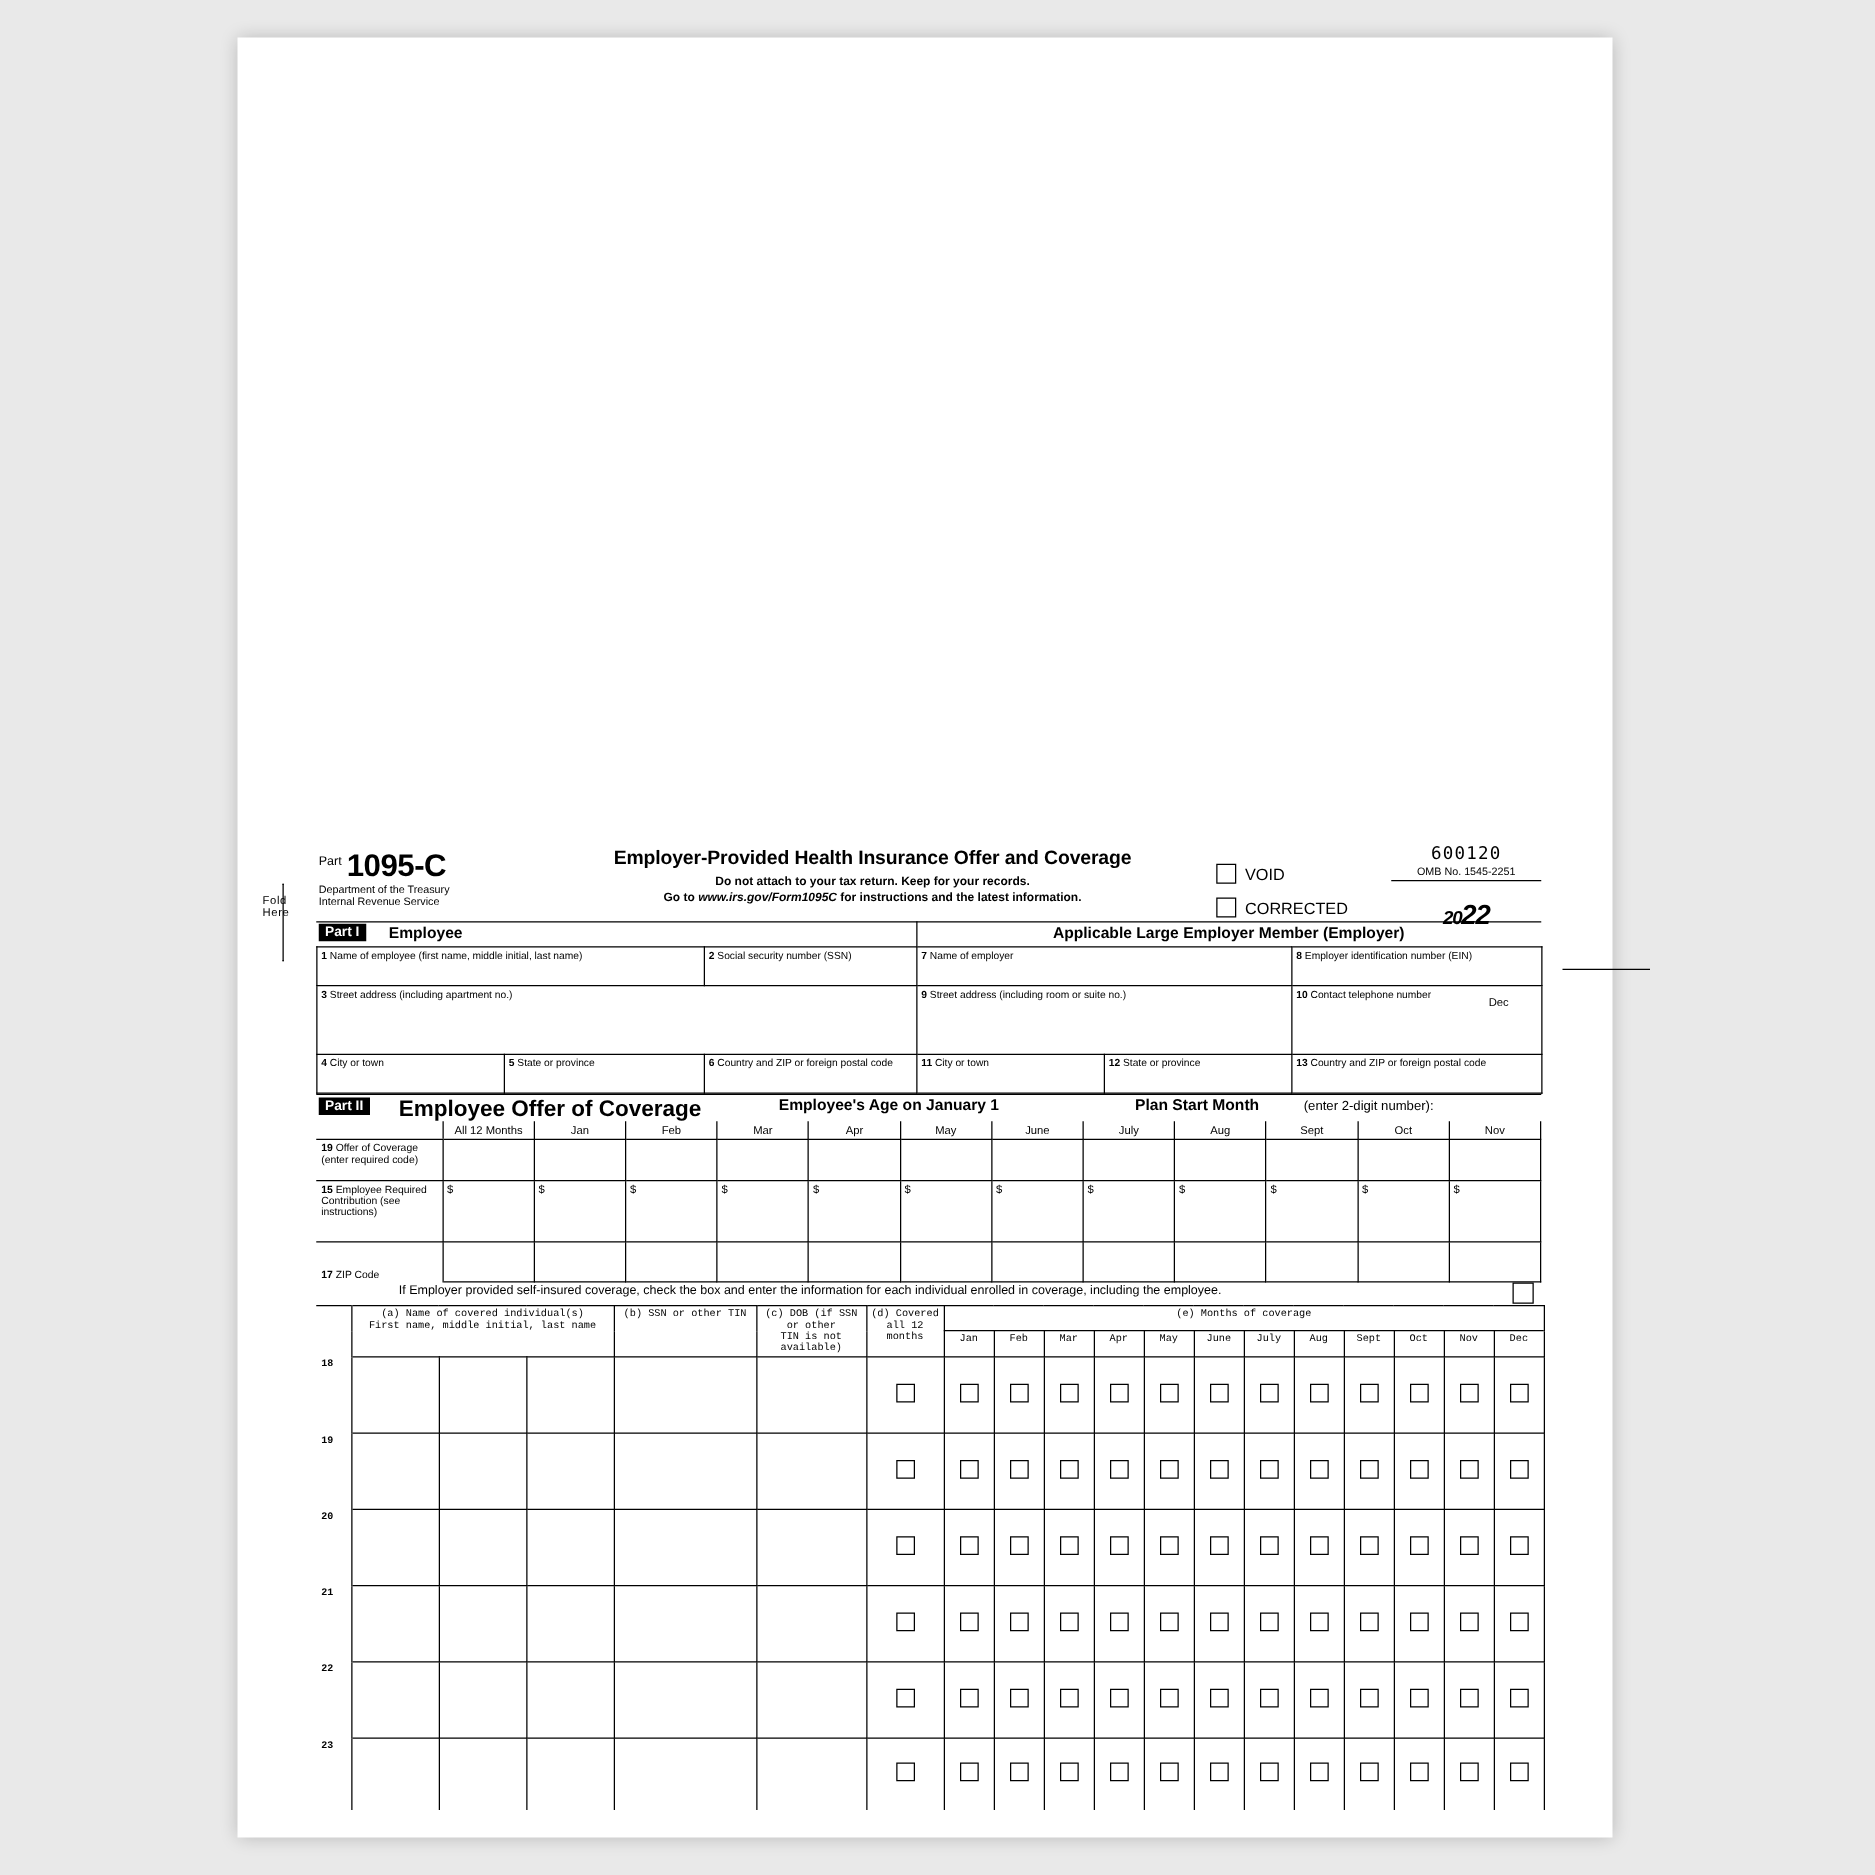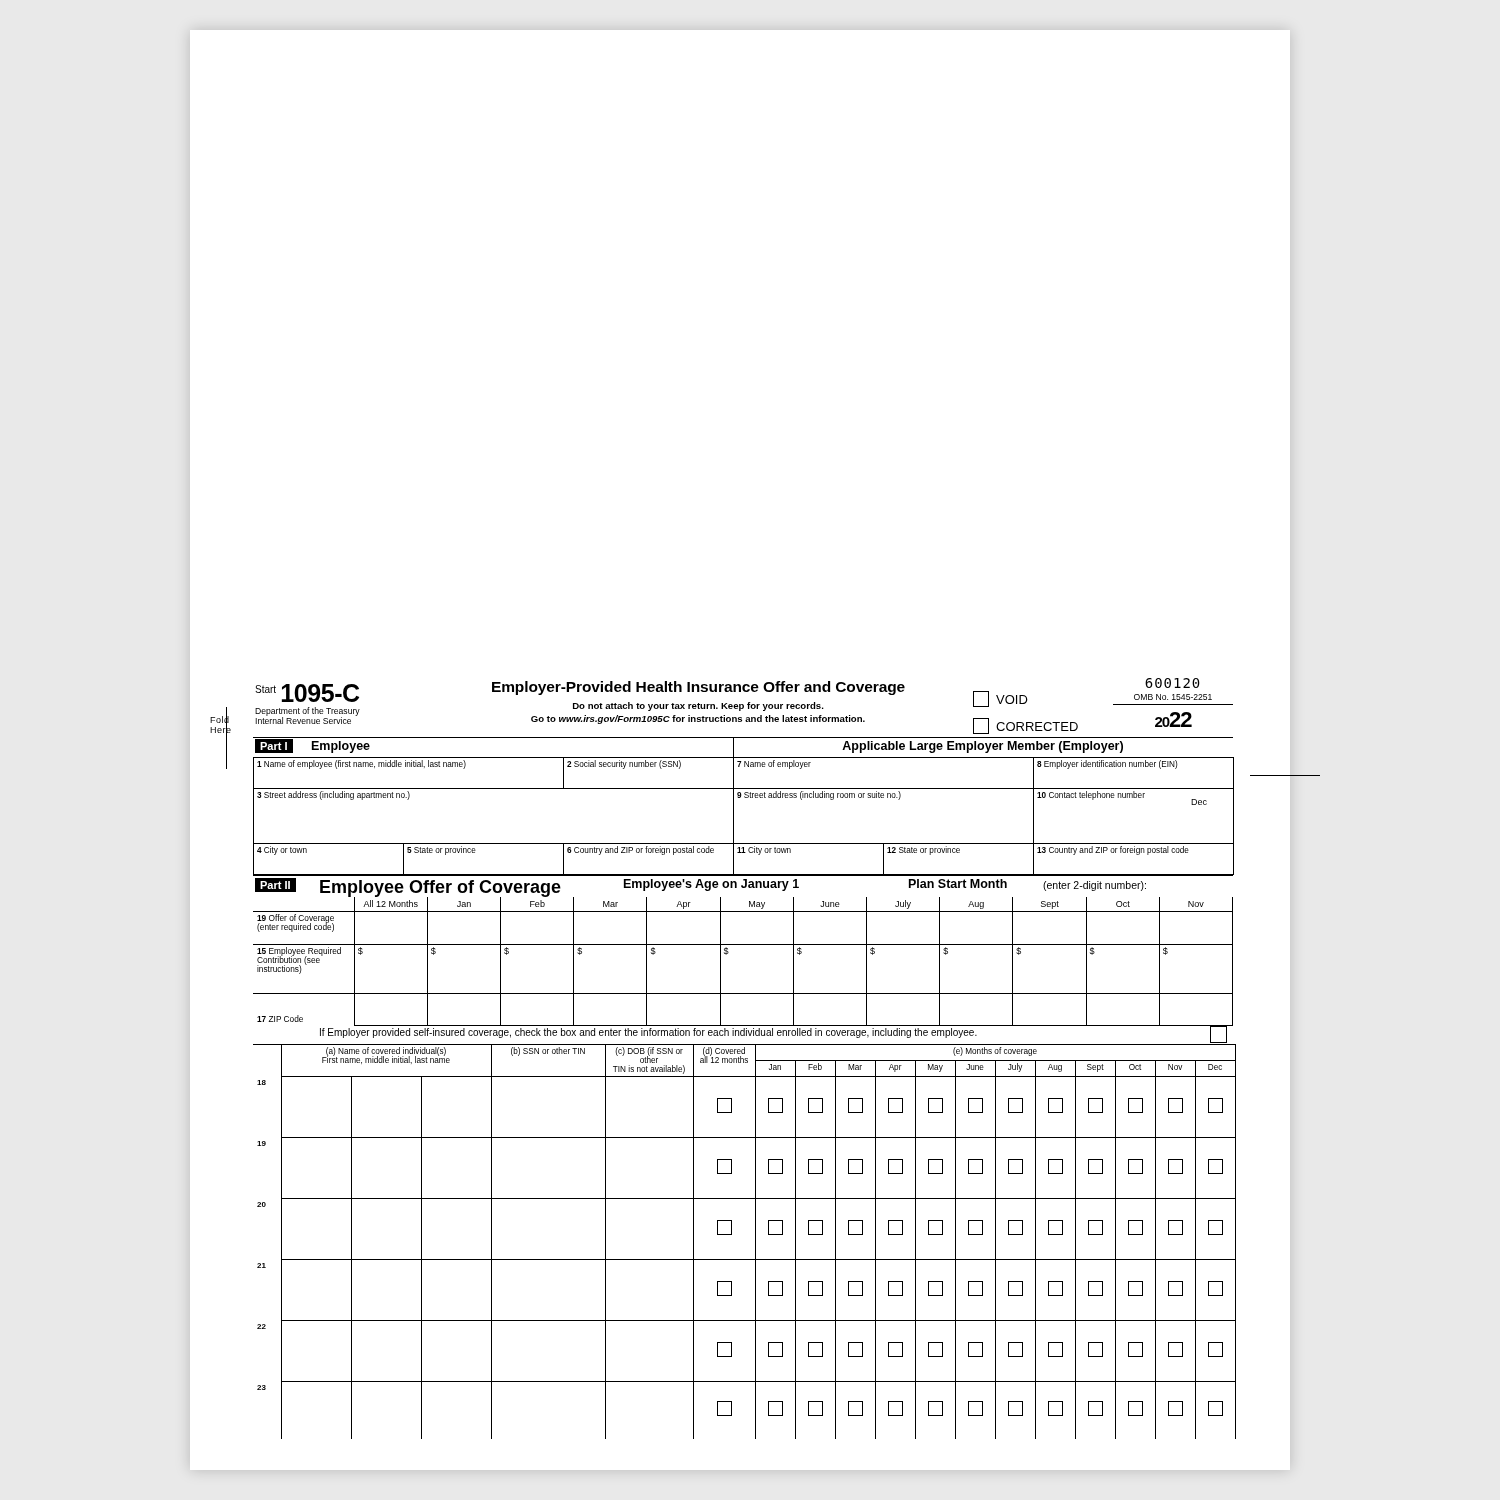--- a/index.html
+++ b/index.html
@@ -35,21 +35,21 @@
   .hdr .title .t1{font-size:15.5px;font-weight:bold;letter-spacing:-.1px;}
   .hdr .title .t2{font-size:9.6px;font-weight:bold;margin-top:4px;}
   .hdr .title .t3{font-size:9.6px;font-weight:bold;margin-top:2px;}
   .hdr .title .t3 i{font-style:italic;}
   .hdr .voidbox{position:absolute;left:720px;top:16px;font-size:13px;}
   .hdr .voidbox .row{display:flex;align-items:center;margin-bottom:11px;}
   .hdr .voidbox .cb{width:14px;height:14px;border:1.3px solid #000;margin-right:7px;}
   .hdr .omb{position:absolute;left:860px;top:0px;width:120px;text-align:center;}
   .hdr .omb .code{font-family:"DejaVu Sans Mono",monospace;font-size:14px;letter-spacing:1px;}
   .hdr .omb .ombno{font-size:8.6px;margin-top:1px;border-bottom:1px solid #000;padding-bottom:2px;}
-  .hdr .omb .year{font-size:22px;font-weight:bold;margin-top:2px;letter-spacing:-1px;}
+  .hdr .omb .year{font-size:22px;font-weight:bold;font-style:italic;margin-top:14px;letter-spacing:-1px;}
   .hdr .omb .year .sm{font-size:15px;}
 
   
   .blk{background:#000;color:#fff;font-weight:bold;display:inline-block;padding:1px 5px 1px 5px;font-size:11px;}
   .bar{border-top:1.4px solid #000;border-bottom:1.4px solid #000;position:relative;height:17px;}
   .num{font-weight:bold;}
   table{border-collapse:collapse;}
 
   .partbar{position:relative;height:18px;border-top:1.6px solid #000;}
   .partbar .sec{position:absolute;top:1px;}
@@ -79,21 +79,21 @@
     <div class="bar"></div>
     <div>Fold</div>
     <div>Here</div>
   </div>
   <div class="foldline"></div>
 
   <div id="form">
 
     <div class="hdr">
       <div class="formno">
-        <span class="lbl">Start</span><span class="num">1095-C</span>
+        <span class="lbl">Part</span><span class="num">1095-C</span>
       </div>
       <div class="dept">
         <div>Department of the Treasury</div>
         <div>Internal Revenue Service</div>
       </div>
       <div class="title">
         <div class="t1">Employer-Provided Health Insurance Offer and Coverage</div>
         <div class="t2">Do not attach to your tax return. Keep for your records.</div>
         <div class="t3"><span>Go to </span><i>www.irs.gov/Form1095C</i><span> for instructions and the latest information.</span></div>
       </div>
@@ -243,21 +243,21 @@
 
     <div style="position:relative;height:0;">
       <div style="position:absolute;right:0;top:-229px;width:68px;text-align:center;font-size:9px;">Dec</div>
     </div>
 
     <div style="position:relative;height:18px;">
       <span style="position:absolute;left:66px;top:1px;font-size:10px;">If Employer provided self-insured coverage, check the box and enter the information for each individual enrolled in coverage, including the employee.</span>
       <span style="position:absolute;right:6px;top:0px;width:15px;height:15px;border:1.3px solid #000;"></span>
     </div>
 
-    <table class="p3" style="width:100%;table-layout:fixed;border-top:1.2px solid #000;">
+    <table class="p3" style="width:100%;table-layout:fixed;border-top:1.2px solid #000;font-family:Liberation Mono, monospace;">
       <colgroup>
         <col style="width:28px">
           <col style="width:70px">
           <col style="width:70px">
           <col style="width:70px">
         <col style="width:114px">
           <col style="width:88px">
           <col style="width:62px">
         <col style="width:40px">
           <col style="width:40px">

